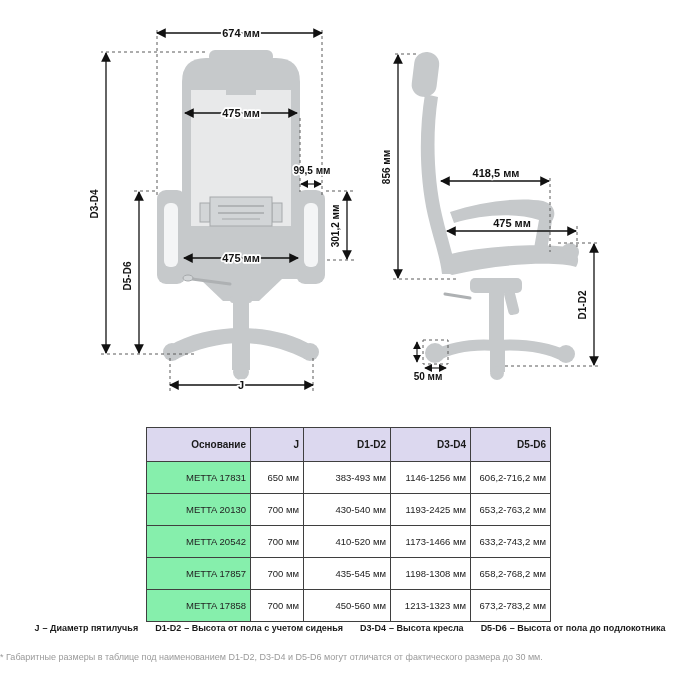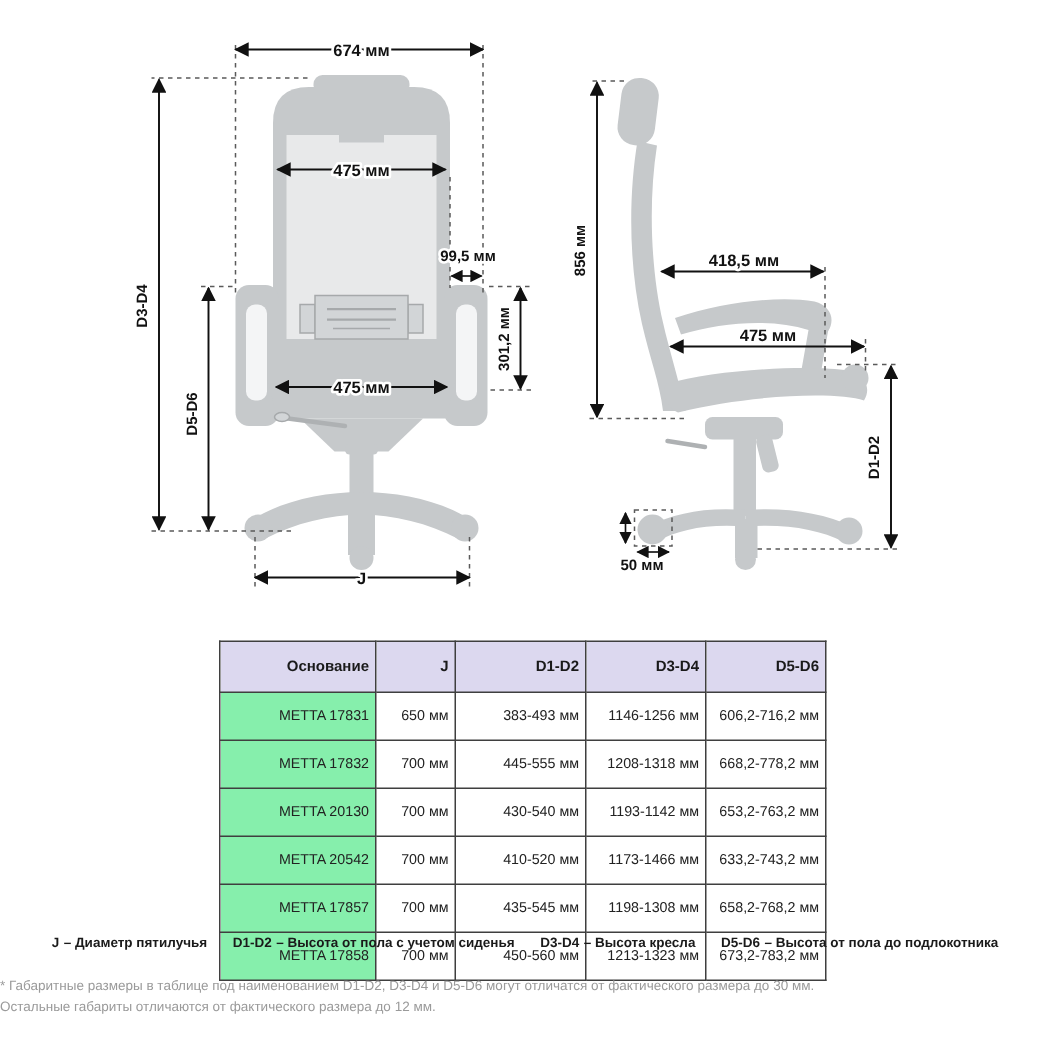--- a/index.html
+++ b/index.html
@@ -189,31 +189,24 @@
   </thead>
   <tbody>
     <tr>
       <td class="model">METTA 17831</td>
       <td>650 мм</td>
       <td>383-493 мм</td>
       <td>1146-1256 мм</td>
       <td>606,2-716,2 мм</td>
     </tr>
     <tr>
-      <td class="model">METTA 17832</td>
-      <td>700 мм</td>
-      <td>445-555 мм</td>
-      <td>1208-1318 мм</td>
-      <td>668,2-778,2 мм</td>
-    </tr>
-    <tr>
       <td class="model">METTA 20130</td>
       <td>700 мм</td>
       <td>430-540 мм</td>
-      <td>1193-1142 мм</td>
+      <td>1193-2425 мм</td>
       <td>653,2-763,2 мм</td>
     </tr>
     <tr>
       <td class="model">METTA 20542</td>
       <td>700 мм</td>
       <td>410-520 мм</td>
       <td>1173-1466 мм</td>
       <td>633,2-743,2 мм</td>
     </tr>
     <tr>
@@ -235,14 +228,13 @@
 
 <div class="legend">
   <span class="li"><span class="code">J</span><span class="desc">– Диаметр пятилучья</span></span>
   <span class="li"><span class="code">D1-D2</span><span class="desc">– Высота от пола с учетом сиденья</span></span>
   <span class="li"><span class="code">D3-D4</span><span class="desc">– Высота кресла</span></span>
   <span class="li"><span class="code">D5-D6</span><span class="desc">– Высота от пола до подлокотника</span></span>
 </div>
 
 <div class="footnote">
   <div>* Габаритные размеры в таблице под наименованием D1-D2, D3-D4 и D5-D6 могут отличатся от фактического размера до 30 мм.</div>
-  <div>Остальные габариты отличаются от фактического размера до 12 мм.</div>
 </div>
 
 </body></html>

